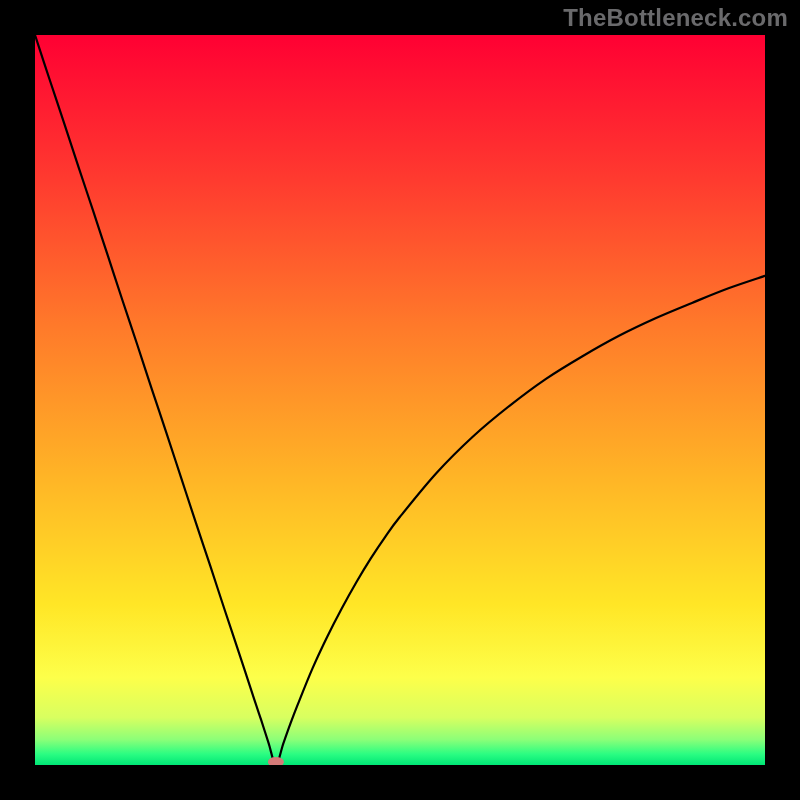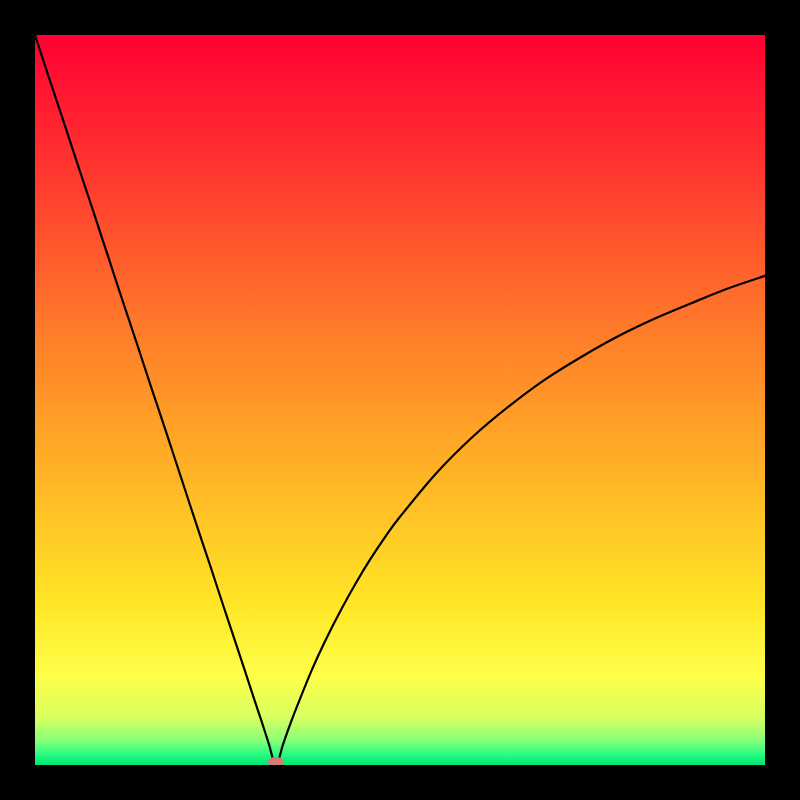--- a/index.html
+++ b/index.html
@@ -33,20 +33,21 @@
     left: 35px;
     top: 35px;
     width: 730px;
     height: 730px;
     display: block;
   }
 </style>
 </head>
 <body>
 <div class="frame">
+  <div class="watermark">TheBottleneck.com</div>
   <svg class="plot" viewBox="0 0 730 730" preserveAspectRatio="none">
     <defs>
       <linearGradient id="bg-grad" x1="0" y1="0" x2="0" y2="1">
           <stop offset="0%" stop-color="#ff0033"></stop>
           <stop offset="20%" stop-color="#ff3b2f"></stop>
           <stop offset="40%" stop-color="#ff7a2a"></stop>
           <stop offset="60%" stop-color="#ffb326"></stop>
           <stop offset="78%" stop-color="#ffe626"></stop>
           <stop offset="88%" stop-color="#fdff4a"></stop>
           <stop offset="93.5%" stop-color="#d8ff60"></stop>

